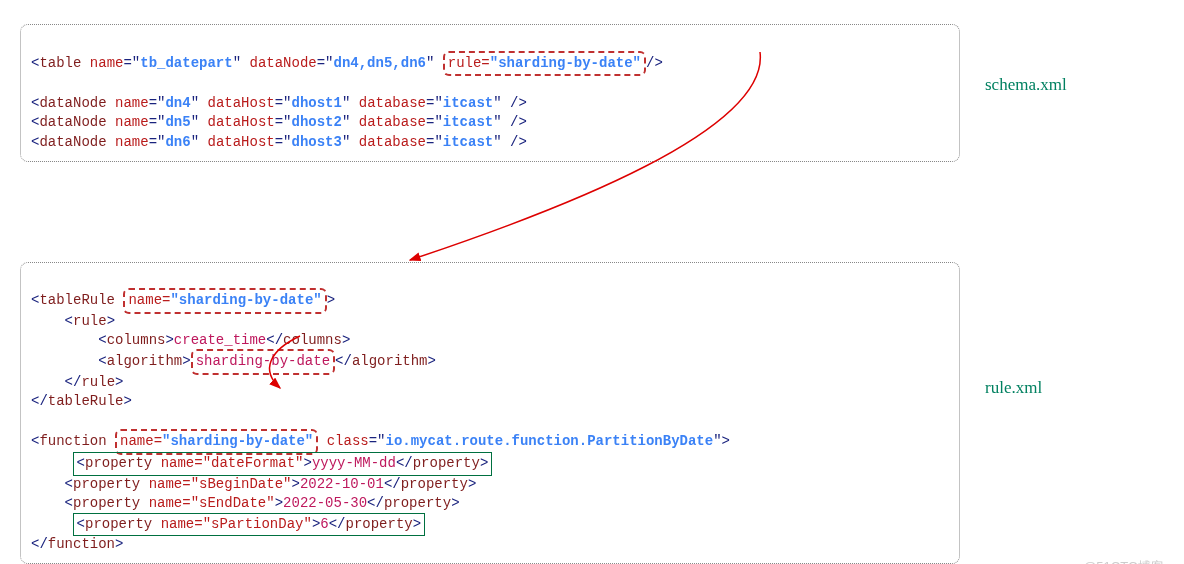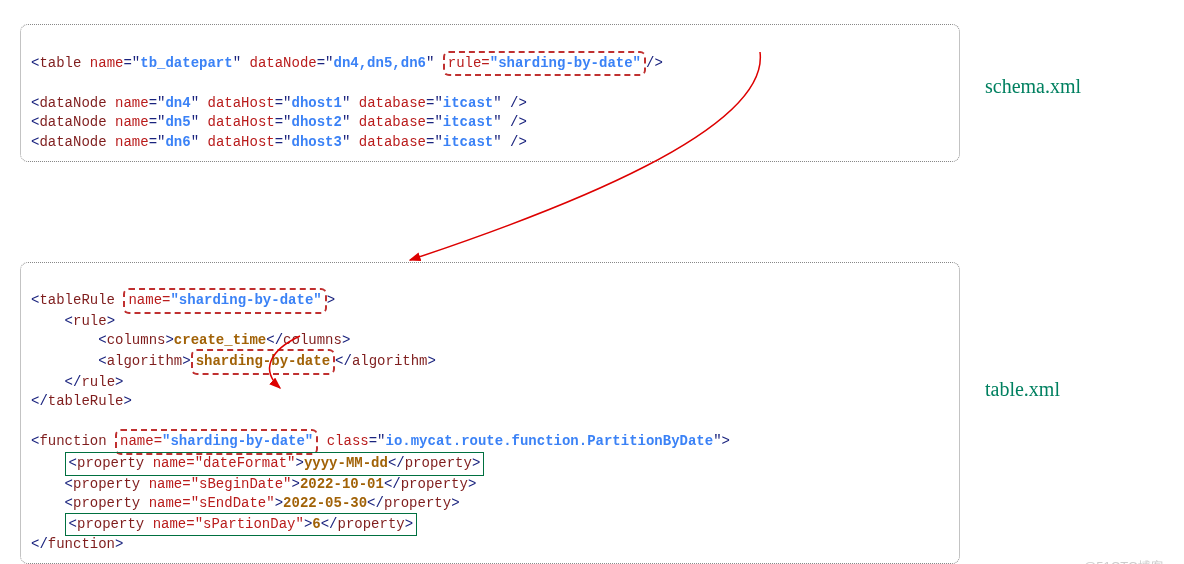--- a/index.html
+++ b/index.html
@@ -19,38 +19,38 @@
   width: 940px;
   box-sizing: border-box;
   line-height: 1.4;
   white-space: pre;
   position: relative;
 }
 .label {
   position: absolute;
   color: #008060;
   font-family: "Times New Roman", serif;
-  font-size: 20px;
+  font-size: 17px;
 }
 .tag { color: #7f1d1d; }
 .attrname { color: #b91c1c; }
 .attrval { color: #3b82f6; font-weight: bold; }
 .punct { color: #1a237e; }
-.black { color: #a16207; font-weight: bold; text-align: center; }
+.black { color: #be185d; font-weight: normal; text-align: center; }
 .dashed-red {
   border: 2px dashed #c03030;
   border-radius: 6px;
   padding: 1px 3px;
   margin: -2px 0;
   display: inline-block;
 }
 .solid-green {
   border: 1.5px solid #007040;
   padding: 1px 3px;
-  margin: -1px 0;
+  margin: -1px 8px;
   display: inline-block;
 }
 #svg-overlay {
   position: absolute;
   top: 0; left: 0;
   pointer-events: none;
 }
 .watermark {
   position: absolute;
   right: 20px;
@@ -80,21 +80,21 @@
     <span class="punct">&lt;/</span><span class="tag">rule</span><span class="punct">&gt;</span>
 <span class="punct">&lt;/</span><span class="tag">tableRule</span><span class="punct">&gt;</span>
 
 <span class="punct">&lt;</span><span class="tag">function</span> <span class="dashed-red" id="dash4"><span class="attrname">name=</span><span class="attrval">"sharding-by-date"</span></span> <span class="attrname">class</span><span class="punct">=</span><span class="punct">"</span><span class="attrval">io.mycat.route.function.PartitionByDate</span><span class="punct">"</span><span class="punct">&gt;</span>
     <span class="solid-green"><span class="punct">&lt;</span><span class="tag">property</span> <span class="attrname">name="dateFormat"</span><span class="punct">&gt;</span><span class="black">yyyy-MM-dd</span><span class="punct">&lt;/</span><span class="tag">property</span><span class="punct">&gt;</span></span>
     <span class="punct">&lt;</span><span class="tag">property</span> <span class="attrname">name="sBeginDate"</span><span class="punct">&gt;</span><span class="black">2022-10-01</span><span class="punct">&lt;/</span><span class="tag">property</span><span class="punct">&gt;</span>
     <span class="punct">&lt;</span><span class="tag">property</span> <span class="attrname">name="sEndDate"</span><span class="punct">&gt;</span><span class="black">2022-05-30</span><span class="punct">&lt;/</span><span class="tag">property</span><span class="punct">&gt;</span>
     <span class="solid-green"><span class="punct">&lt;</span><span class="tag">property</span> <span class="attrname">name="sPartionDay"</span><span class="punct">&gt;</span><span class="black">6</span><span class="punct">&lt;/</span><span class="tag">property</span><span class="punct">&gt;</span></span>
 <span class="punct">&lt;/</span><span class="tag">function</span><span class="punct">&gt;</span>
 </div>
-<div class="label" style="top:378px; left:985px;">table.xml</div>
+<div class="label" style="top:378px; left:985px;">rule.xml</div>
 
 <svg id="svg-overlay" width="1184" height="564">
   <defs>
     <marker id="arrowhead" markerWidth="8" markerHeight="6" refX="7" refY="3" orient="auto">
       <polygon points="0 0, 8 3, 0 6" fill="#d00"></polygon>
     </marker>
   </defs>
 
   <path d="M 760 52 C 770 130, 560 210, 410 260" stroke="#d00" stroke-width="1.5" fill="none" marker-end="url(#arrowhead)"></path>
 

